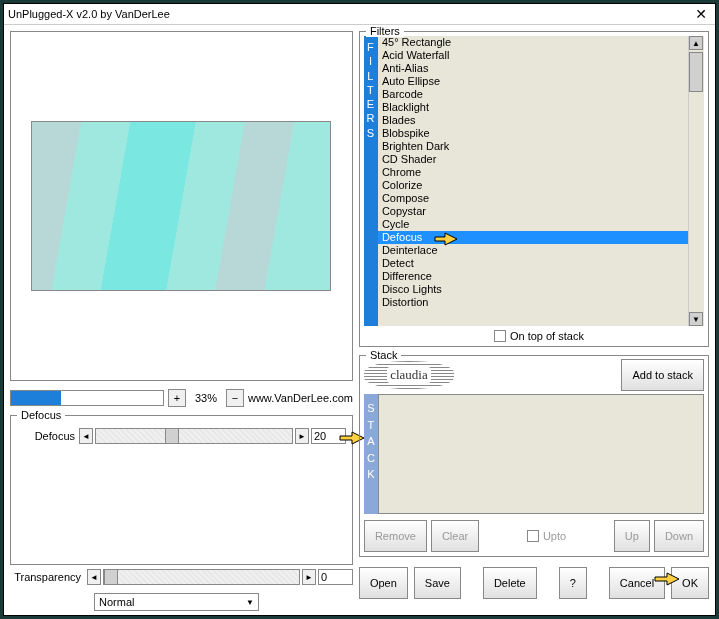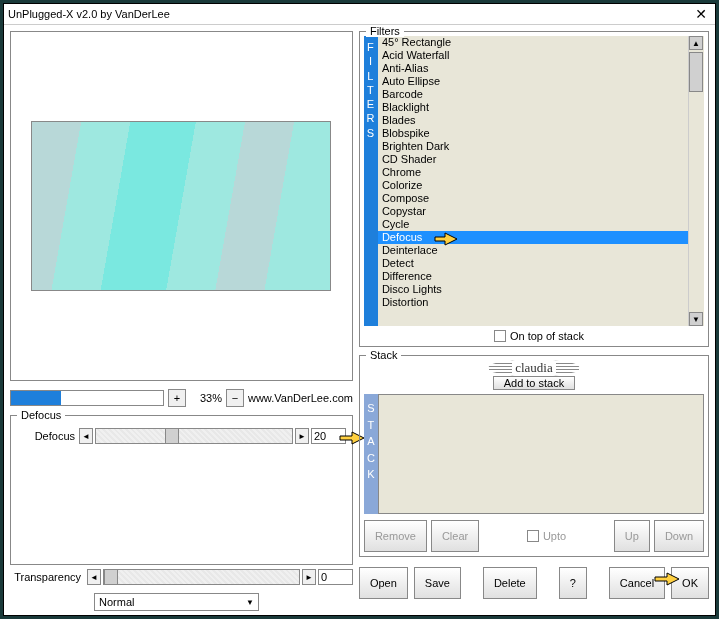--- a/index.html
+++ b/index.html
@@ -10,21 +10,21 @@
 .close-btn { font-family: Arial; font-size: 14px; cursor: pointer; padding: 0 4px; }
 .content { flex: 1; display: flex; padding: 6px; gap: 6px; }
 .left-col { width: 345px; display: flex; flex-direction: column; gap: 4px; }
 .right-col { flex: 1; display: flex; flex-direction: column; gap: 4px; }
 .preview-frame { border: 1px solid #888; height: 350px; padding: 10px; display: flex; align-items: center; justify-content: center; }
 .preview-img { width: 300px; height: 170px; background: linear-gradient(100deg, #b8d8d8 0%, #b8d8d8 15%, #9ee8e0 15%, #9ee8e0 30%, #7ae8e0 30%, #7ae8e0 50%, #9ee8e0 50%, #9ee8e0 65%, #b8d8d8 65%, #b8d8d8 80%, #9ee8e0 80%); border: 1px solid #888; }
 .progress-row { display: flex; align-items: center; gap: 4px; margin-top: 4px; }
 .progress-bar { flex: 1; height: 16px; border: 1px solid #888; background: #fff; position: relative; }
 .progress-fill { height: 100%; background: #1e7fdb; width: 33%; }
 .sq-btn { width: 18px; height: 18px; border: 1px solid #888; background: #f0f0f0; display: flex; align-items: center; justify-content: center; cursor: pointer; font-size: 11px; }
-.pct { width: 32px; text-align: right; }
+.pct { width: 32px; text-align: center; }
 .link { font-size: 11px; }
 .defocus-group { border: 1px solid #888; padding: 6px 6px 8px; margin-top: 4px; position: relative; height: 150px; }
 .group-label { position: absolute; top: -7px; left: 6px; background: #fff; padding: 0 4px; font-size: 11px; }
 .param-row { display: flex; align-items: center; gap: 2px; margin-top: 6px; position: relative; }
 .param-label { width: 60px; text-align: right; padding-right: 2px; }
 .arrow-btn { width: 14px; height: 16px; border: 1px solid #888; background: #f0f0f0; display: flex; align-items: center; justify-content: center; cursor: pointer; font-size: 8px; }
 .slider-track { flex: 1; height: 16px; border: 1px solid #888; background: repeating-linear-gradient(45deg, #f0f0f0, #f0f0f0 2px, #e8e8e8 2px, #e8e8e8 4px); position: relative; }
 .slider-thumb { position: absolute; top: -1px; width: 14px; height: 16px; background: #d0d0d0; border: 1px solid #888; }
 .val-input { width: 35px; height: 16px; border: 1px solid #888; padding: 0 2px; font-size: 11px; }
 .hand-cursor { position: absolute; right: -20px; top: -2px; pointer-events: none; }
@@ -38,21 +38,21 @@
 .filters-vtab span { line-height: 1.3; }
 .filter-items { flex: 1; background: #e8e6d8; overflow: hidden; }
 .filter-item { padding: 0 4px; line-height: 13px; cursor: pointer; font-size: 11px; }
 .filter-item.selected { background: #1e90ff; color: #fff; position: relative; }
 .scrollbar-v { width: 16px; background: #e8e6d8; border-left: 1px solid #ccc; position: relative; }
 .scroll-arrow { width: 14px; height: 14px; border: 1px solid #888; background: #d0d0d0; position: absolute; display: flex; align-items: center; justify-content: center; font-size: 8px; cursor: pointer; }
 .scroll-thumb { width: 14px; height: 40px; background: #d0d0d0; border: 1px solid #888; position: absolute; top: 16px; left: 0; }
 .ontop-row { display: flex; align-items: center; gap: 4px; padding: 4px 0 0 130px; }
 .checkbox { width: 12px; height: 12px; border: 1px solid #888; background: #fff; cursor: pointer; }
 .stack-group { border: 1px solid #888; padding: 4px; position: relative; margin-top: 4px; }
-.stack-header { display: flex; align-items: center; height: 30px; flex-direction: column; }
+.stack-header { display: flex; align-items: center; height: 30px; }
 .logo { width: 90px; height: 28px; background: repeating-linear-gradient(0deg, #888, #888 1px, #fff 1px, #fff 3px); border-radius: 50%/40%; position: relative; display: flex; align-items: center; justify-content: center; }
 .logo-text { font-family: cursive; font-size: 13px; color: #333; background: #fff; padding: 0 3px; border-radius: 3px; }
 .btn { height: 32px; border: 1px solid #888; background: linear-gradient(#fff, #e0e0e0); padding: 0 10px; cursor: pointer; display: flex; align-items: center; justify-content: center; font-size: 11px; }
 .btn.disabled { color: #999; }
 .stack-body { display: flex; height: 120px; margin-top: 4px; }
 .stack-vtab { width: 14px; background: #8aa8d8; color: #fff; display: flex; flex-direction: column; align-items: center; justify-content: flex-start; padding-top: 6px; font-size: 9px; }
 .stack-vtab span { line-height: 1.5; }
 .stack-list { flex: 1; background: #e8e6d8; border: 1px solid #888; }
 .stack-btns { display: flex; gap: 4px; margin-top: 6px; align-items: center; }
 .stack-btns .spacer { flex: 1; }

